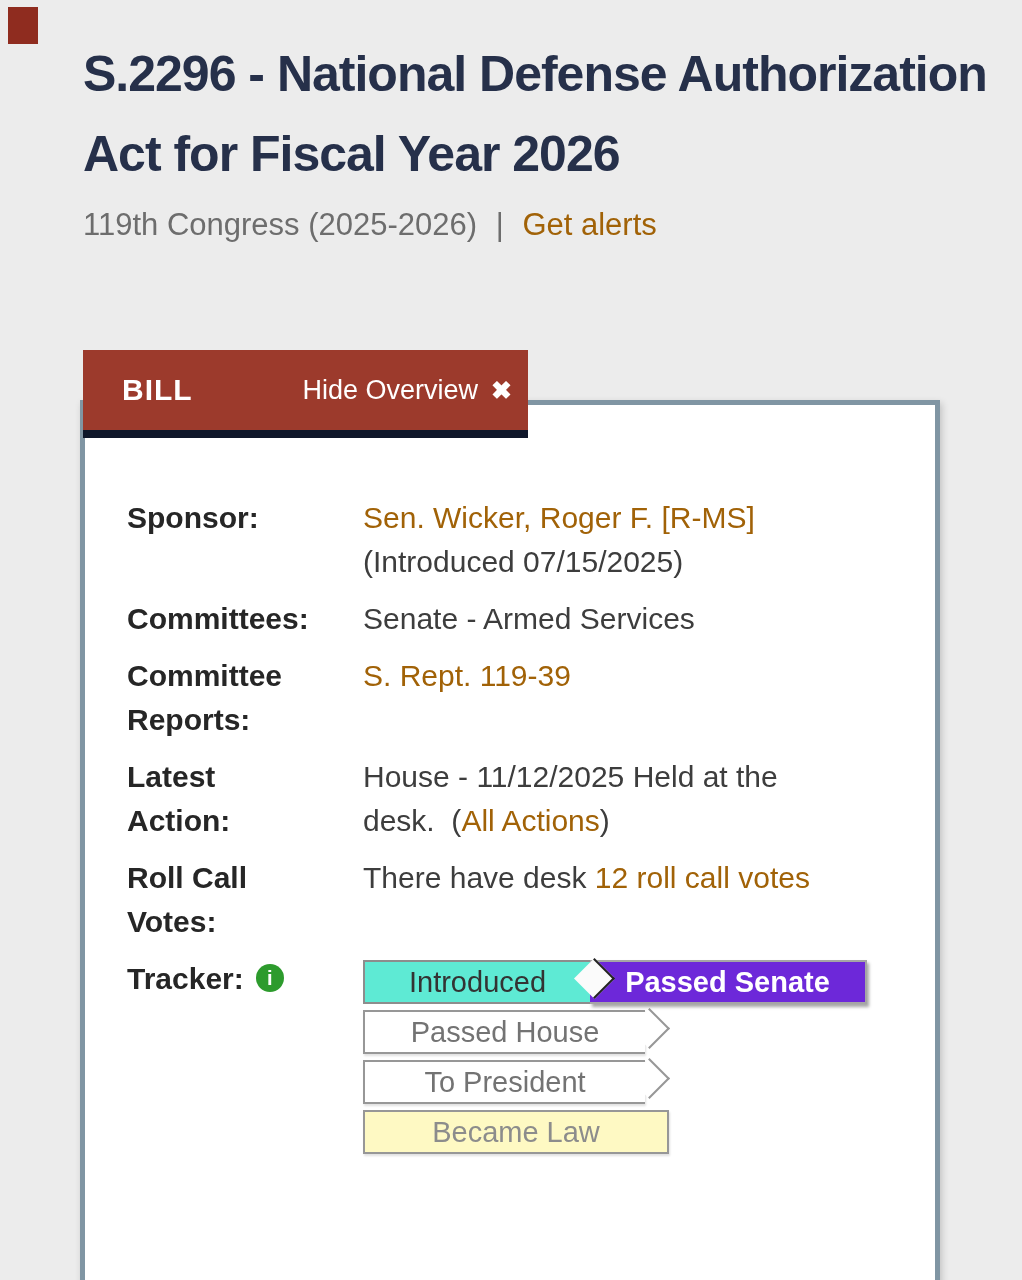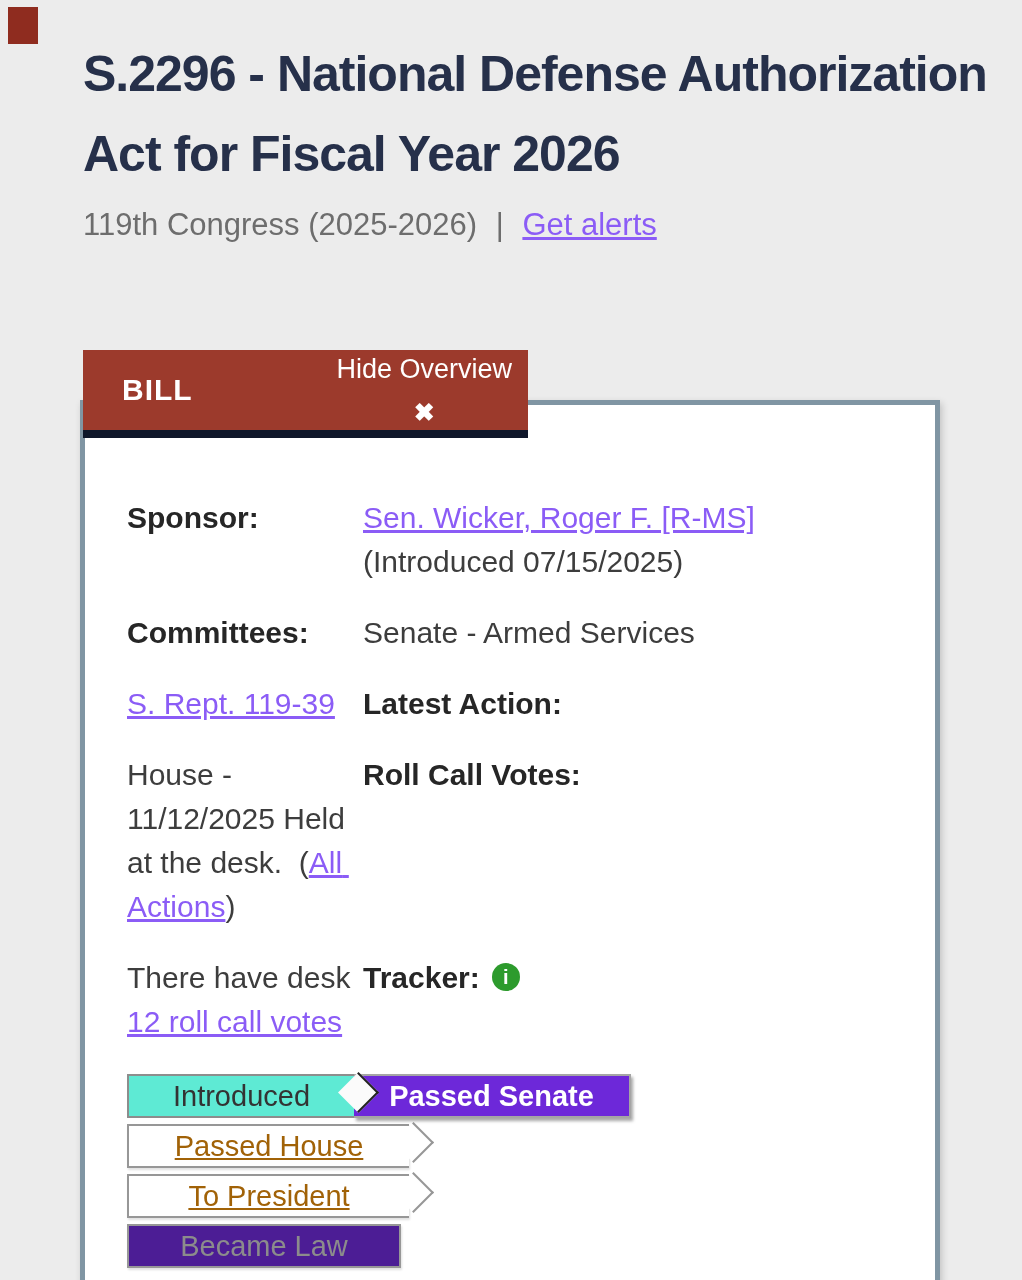--- a/index.html
+++ b/index.html
@@ -9,41 +9,41 @@
     font-family:"Liberation Sans", sans-serif;
   }
   .corner-mark{position:absolute;left:8px;top:7px;width:30px;height:37px;background:#8f2c1f;}
   .page-header{position:absolute;left:83px;top:34px;width:912px;}
   .page-title{
     margin:0;font-size:50px;line-height:80px;letter-spacing:-1px;
     color:#26304a;font-weight:700;
   }
   .subtitle{margin-top:13px;font-size:31px;color:#6d6d6d;}
   .subtitle .sep{margin:0 10px;color:#6d6d6d;}
-  a.link{color:#8b5cf6;text-decoration:underline;cursor:pointer;}
+  a.link{color:#a16207;cursor:pointer;}
   
   .banner{
     position:absolute;left:83px;top:350px;width:445px;height:88px;
     box-sizing:border-box;background:#9c3a2c;border-bottom:8px solid #0f172a;
     display:flex;align-items:center;justify-content:space-between;
     padding:0 16px 0 39px;color:#fff;z-index:5;
   }
   .banner .bill{font-size:30px;font-weight:700;letter-spacing:1px;}
-  .banner .hide{font-size:27px;display:flex;align-items:center;gap:13px;cursor:pointer;flex-direction:column;}
+  .banner .hide{font-size:27px;display:flex;align-items:center;gap:13px;cursor:pointer;}
   .banner .x{font-size:25px;font-weight:700;}
   
   .card{
     position:absolute;left:80px;top:400px;width:860px;height:890px;
     box-sizing:border-box;background:#fff;
     border:5px solid #8095a3;border-bottom:none;
     box-shadow:2px 3px 7px rgba(0,0,0,0.18);
   }
   .card-content{padding:91px 0 0 42px;}
   .grid{
-    display:grid;grid-template-columns:236px 470px;row-gap:27px;
+    display:grid;grid-template-columns:236px 470px;row-gap:13px;
     font-size:30px;line-height:44px;color:#3d3d3d;
   }
   .label{font-weight:700;color:#262626;padding-right:51px;box-sizing:border-box;}
   .value{white-space:pre-wrap;}
   
   .tracker-label{display:flex;align-items:flex-start;font-weight:700;color:#262626;}
   .info-icon{
     display:inline-block;width:28px;height:28px;border-radius:50%;
     background:#2d9b2d;color:#fff;font-weight:700;font-size:20px;line-height:28px;
     text-align:center;margin-left:12px;margin-top:7px;cursor:pointer;
@@ -63,29 +63,29 @@
     transform:rotate(45deg);background:#fbfbfb;
     border-top:2px solid #222;border-right:2px solid #222;
   }
   .step-active{
     width:277px;background:#6d28d9;color:#fff;font-weight:700;
     border:2px solid #a5a5a5;border-left:none;z-index:1;
     box-shadow:2px 3px 3px rgba(0,0,0,0.35);
   }
   .step-mid{
     width:282px;background:#fff;border:2px solid #979797;border-right:none;
-    position:relative;color:#a16207;box-shadow:1px 2px 2px rgba(0,0,0,0.12);text-decoration:underline;
+    position:relative;color:#737373;box-shadow:1px 2px 2px rgba(0,0,0,0.12);
   }
   .step-mid::after{
     content:"";position:absolute;right:-19px;top:2px;width:27px;height:27px;
     transform:rotate(45deg);background:#fff;
     border-top:2px solid #979797;border-right:2px solid #979797;
   }
   .step-last{
-    width:274px;background:#4c1d95;border:2px solid #979797;color:#8c8c8c;
+    width:306px;background:#fef9c3;border:2px solid #979797;color:#8c8c8c;
     box-shadow:1px 2px 2px rgba(0,0,0,0.12);
   }
 </style>
 </head>
 <body>
 
 <div class="corner-mark"></div>
 
 <header class="page-header">
   <h1 class="page-title">S.2296 - National Defense Authorization Act for Fiscal Year 2026</h1>
@@ -107,20 +107,21 @@
 <div class="card">
   <div class="card-content">
     <div class="grid">
 
       <div class="label">Sponsor:</div>
       <div class="value"><a class="link">Sen. Wicker, Roger F. [R-MS]</a><span> (Introduced 07/15/2025)</span></div>
 
       <div class="label">Committees:</div>
       <div class="value">Senate - Armed Services</div>
 
+      <div class="label">Committee Reports:</div>
       <div class="value"><a class="link">S. Rept. 119-39</a></div>
 
       <div class="label">Latest Action:</div>
       <div class="value"><span>House - 11/12/2025 Held at the desk.  (</span><a class="link">All Actions</a><span>)</span></div>
 
       <div class="label">Roll Call Votes:</div>
       <div class="value"><span>There have desk </span><a class="link">12 roll call votes</a></div>
 
       <div class="tracker-label">
         <span>Tracker:</span>

